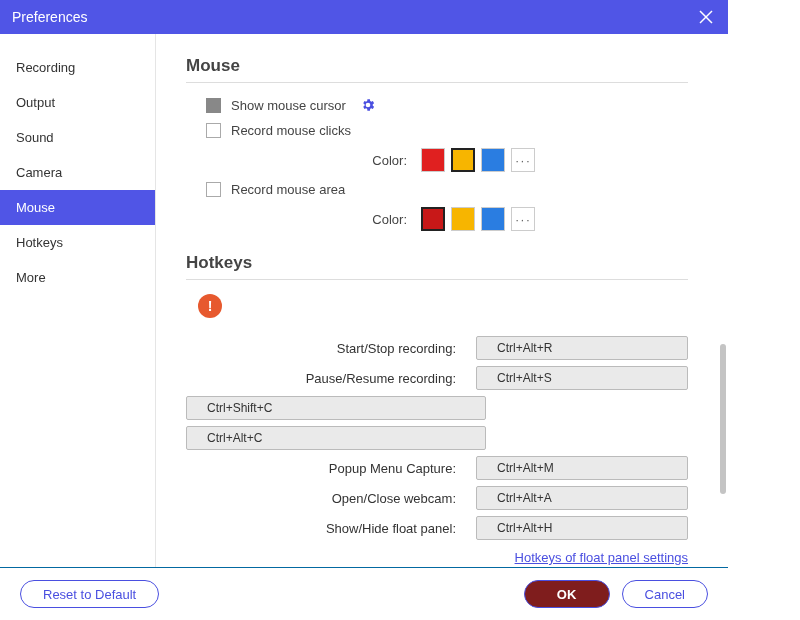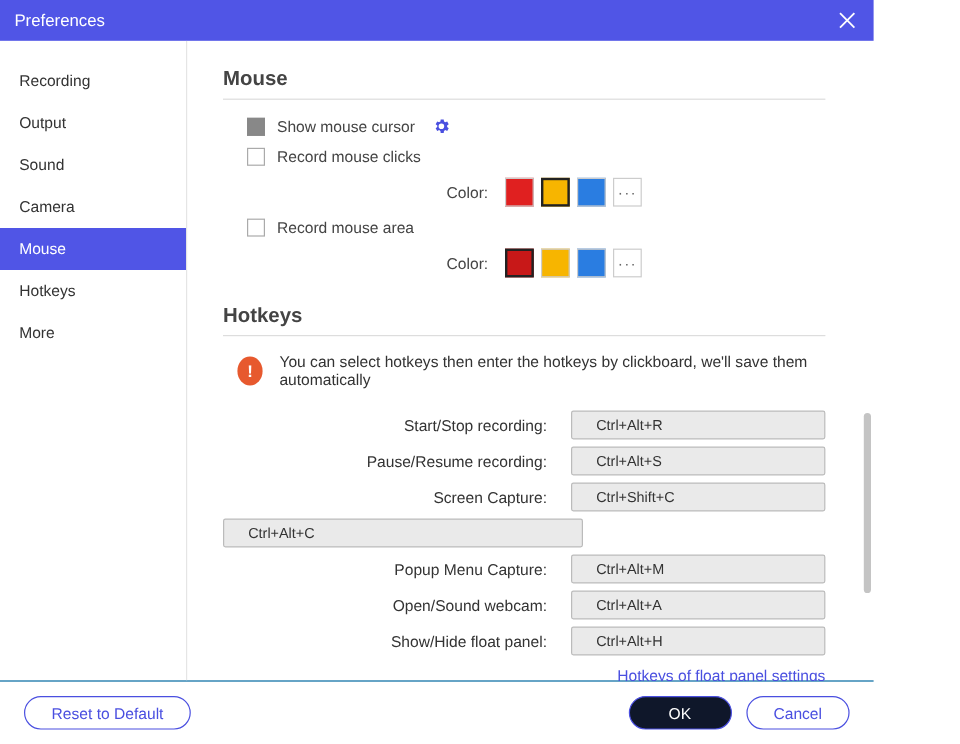--- a/index.html
+++ b/index.html
@@ -31,21 +31,21 @@
 .info-text { font-size: 13px; color:#333; }
 .hotkey-row { display:flex; align-items:center; margin-bottom:6px; }
 .hotkey-label { width: 290px; text-align:right; padding-right:20px; font-size:13px; color:#333; }
 .hotkey-input { flex:1; max-width:300px; background:#eaeaea; border:1px solid #bbb; height:24px; padding:0 20px; font-size:12px; color:#333; border-radius:2px; }
 .link-row { text-align:right; margin-top:8px; }
 .link-row a { color:#4a4fe0; font-size:13px; text-decoration:underline; }
 .footer { height: 52px; display:flex; align-items:center; padding: 0 20px; gap:12px; }
 .footer .spacer { flex:1; }
 .btn { height:28px; padding: 0 22px; border-radius: 14px; font-size:13px; cursor:pointer; display:inline-flex; align-items:center; justify-content:center; background:#fff; }
 .btn-outline { border: 1.5px solid #4a4fe0; color:#4a4fe0; }
-.btn-primary { background:#0f172a; color:#fff; border:1.5px solid #4a4fe0; min-width:86px; }
+.btn-primary { background:#7f1d1d; color:#fff; border:1.5px solid #4a4fe0; min-width:86px;font-weight:bold; }
 </style>
 </head>
 <body>
 
 <div class="window">
   <div class="titlebar">
     <span class="title">Preferences</span>
     <span class="close">
       <svg width="14" height="14" viewBox="0 0 14 14" stroke-width="1.5">
           <line x1="1" y1="1" x2="13" y2="13"></line>
@@ -107,45 +107,43 @@
           <span class="swatch" style="background:#f7b500"></span>
           <span class="swatch" style="background:#2a7de1"></span>
           <span class="swatch more">···</span>
         </span>
       </div>
 
       <div class="section-title">Hotkeys</div>
 
       <div class="info-row">
         <span class="info-icon">!</span>
-        <span class="info-text">You can select hotkeys then enter the hotkeys by clickboard, we'll save them automatically</span>
       </div>
 
       <div id="hotkey-rows">
           <div class="hotkey-row">
             <span class="hotkey-label">Start/Stop recording:</span>
             <input class="hotkey-input" value="Ctrl+Alt+R" style="">
           </div>
           <div class="hotkey-row">
             <span class="hotkey-label">Pause/Resume recording:</span>
             <input class="hotkey-input" value="Ctrl+Alt+S" style="">
           </div>
           <div class="hotkey-row">
-            <span class="hotkey-label">Screen Capture:</span>
             <input class="hotkey-input" value="Ctrl+Shift+C" style="">
           </div>
           <div class="hotkey-row">
             <input class="hotkey-input" value="Ctrl+Alt+C" style="">
           </div>
           <div class="hotkey-row">
             <span class="hotkey-label">Popup Menu Capture:</span>
             <input class="hotkey-input" value="Ctrl+Alt+M" style="">
           </div>
           <div class="hotkey-row">
-            <span class="hotkey-label">Open/Sound webcam:</span>
+            <span class="hotkey-label">Open/Close webcam:</span>
             <input class="hotkey-input" value="Ctrl+Alt+A" style="">
           </div>
           <div class="hotkey-row">
             <span class="hotkey-label">Show/Hide float panel:</span>
             <input class="hotkey-input" value="Ctrl+Alt+H" style="">
           </div>
         </div>
 
       <div class="link-row">
         <a href="#">Hotkeys of float panel settings</a>

